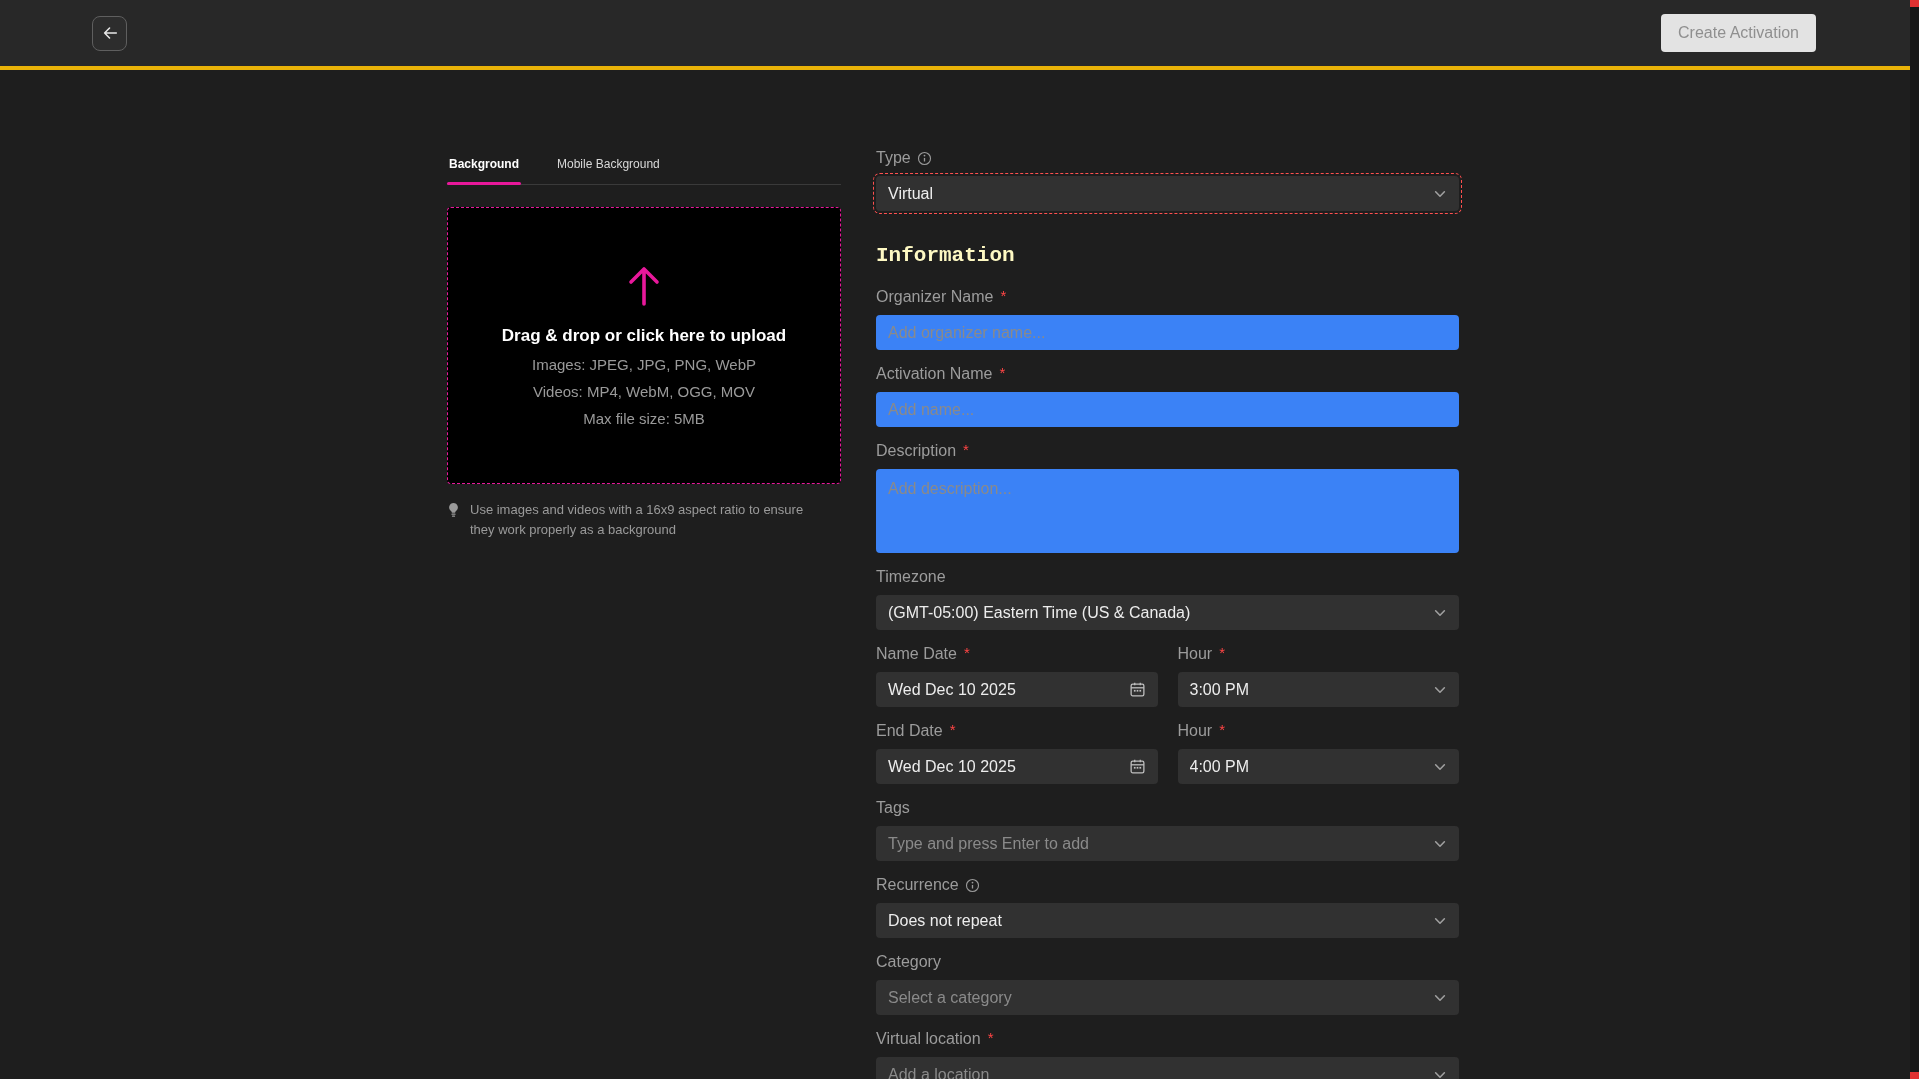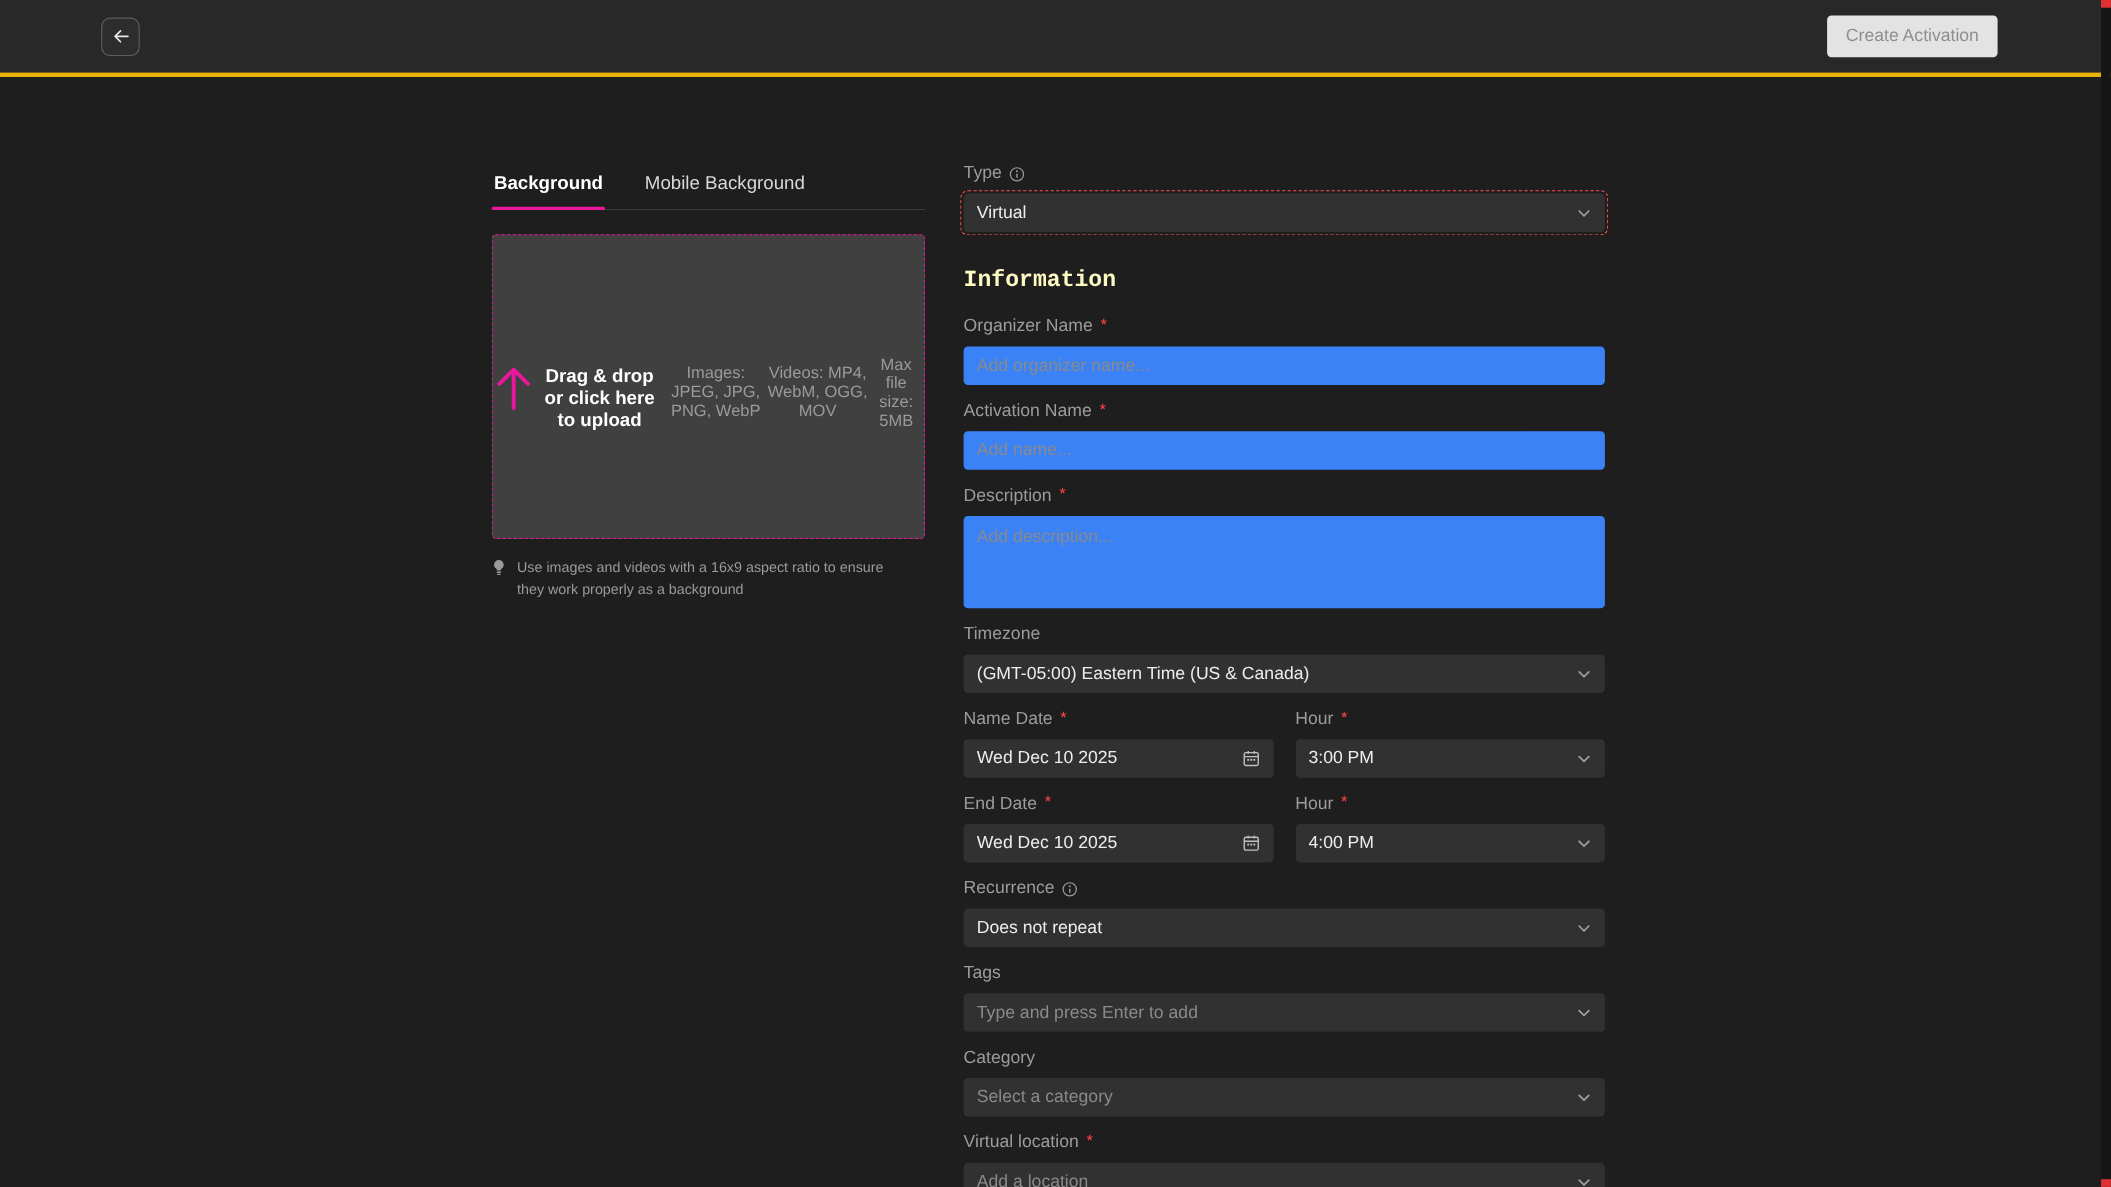--- a/index.html
+++ b/index.html
@@ -28,31 +28,31 @@
     background:#e3e3e3; color:#8f8f8f; font-size:16px;
     font-family:"Liberation Sans", sans-serif; cursor:default;
   }
 
   
   .left-col  { position:absolute; left:447px; top:150px; width:394px; }
   .right-col { position:absolute; left:876px; top:148px; width:583px; }
 
   
   .tabs { display:flex; gap:34px; border-bottom:1px solid #3a3a3a; }
-  .tab { padding:7px 2px 13px; font-size:17px; color:#d8d8d8; cursor:pointer; position:relative; white-space:nowrap; }
+  .tab { padding:7px 2px 13px; font-size:12px; color:#d8d8d8; cursor:pointer; position:relative; white-space:nowrap; }
   .tab.active { color:#ffffff; font-weight:700; }
   .tab.active::after {
     content:""; position:absolute; left:0; right:0; bottom:-1px; height:3px;
     background:#e8189b; border-radius:2px;
   }
 
   
   .upload-box {
     margin-top:22px; height:277px; border:1px dashed #e8189b; border-radius:4px;
-    background:#404040; display:flex; flex-direction:row; align-items:center;
+    background:#000000; display:flex; flex-direction:column; align-items:center;
     justify-content:center; text-align:center; cursor:pointer;
   }
   .upload-title { margin-top:20px; font-size:17px; font-weight:700; color:#ffffff; }
   .upload-line  { margin-top:10px; font-size:15px; color:#9a9a9a; }
 
   .tip { margin-top:16px; display:flex; gap:10px; align-items:flex-start; width:360px; }
   .tip-text { font-size:13px; color:#9a9a9a; line-height:1.5; }
 
   
   .row { display:flex; gap:20px; }
@@ -252,49 +252,49 @@
           <span class="value">4:00 PM</span>
           <svg width="14" height="14" viewBox="0 0 16 16">
             <path d="M3 5.5 L8 10.5 L13 5.5" fill="none" stroke="#a0a0a0" stroke-width="1.8" stroke-linecap="round" stroke-linejoin="round"></path>
           </svg>
         </div>
       </div>
     </div>
 
     <div class="group">
       <div class="label-row">
+        <span class="label">Tags</span>
+      </div>
+      <div class="select">
+        <span class="value placeholder">Type and press Enter to add</span>
+        <svg width="14" height="14" viewBox="0 0 16 16">
+          <path d="M3 5.5 L8 10.5 L13 5.5" fill="none" stroke="#a0a0a0" stroke-width="1.8" stroke-linecap="round" stroke-linejoin="round"></path>
+        </svg>
+      </div>
+    </div>
+
+    <div class="group">
+      <div class="label-row">
         <span class="label">Recurrence</span>
         <svg width="15" height="15" viewBox="0 0 16 16">
           <circle cx="8" cy="8" r="6.4" fill="none" stroke="#9a9a9a" stroke-width="1.2"></circle>
           <line x1="8" y1="7.4" x2="8" y2="11.2" stroke="#9a9a9a" stroke-width="1.4"></line>
           <circle cx="8" cy="4.9" r="0.95" fill="#9a9a9a"></circle>
         </svg>
       </div>
       <div class="select">
         <span class="value">Does not repeat</span>
         <svg width="14" height="14" viewBox="0 0 16 16">
           <path d="M3 5.5 L8 10.5 L13 5.5" fill="none" stroke="#a0a0a0" stroke-width="1.8" stroke-linecap="round" stroke-linejoin="round"></path>
         </svg>
       </div>
     </div>
 
     <div class="group">
       <div class="label-row">
-        <span class="label">Tags</span>
-      </div>
-      <div class="select">
-        <span class="value placeholder">Type and press Enter to add</span>
-        <svg width="14" height="14" viewBox="0 0 16 16">
-          <path d="M3 5.5 L8 10.5 L13 5.5" fill="none" stroke="#a0a0a0" stroke-width="1.8" stroke-linecap="round" stroke-linejoin="round"></path>
-        </svg>
-      </div>
-    </div>
-
-    <div class="group">
-      <div class="label-row">
         <span class="label">Category</span>
       </div>
       <div class="select">
         <span class="value placeholder">Select a category</span>
         <svg width="14" height="14" viewBox="0 0 16 16">
           <path d="M3 5.5 L8 10.5 L13 5.5" fill="none" stroke="#a0a0a0" stroke-width="1.8" stroke-linecap="round" stroke-linejoin="round"></path>
         </svg>
       </div>
     </div>
 

